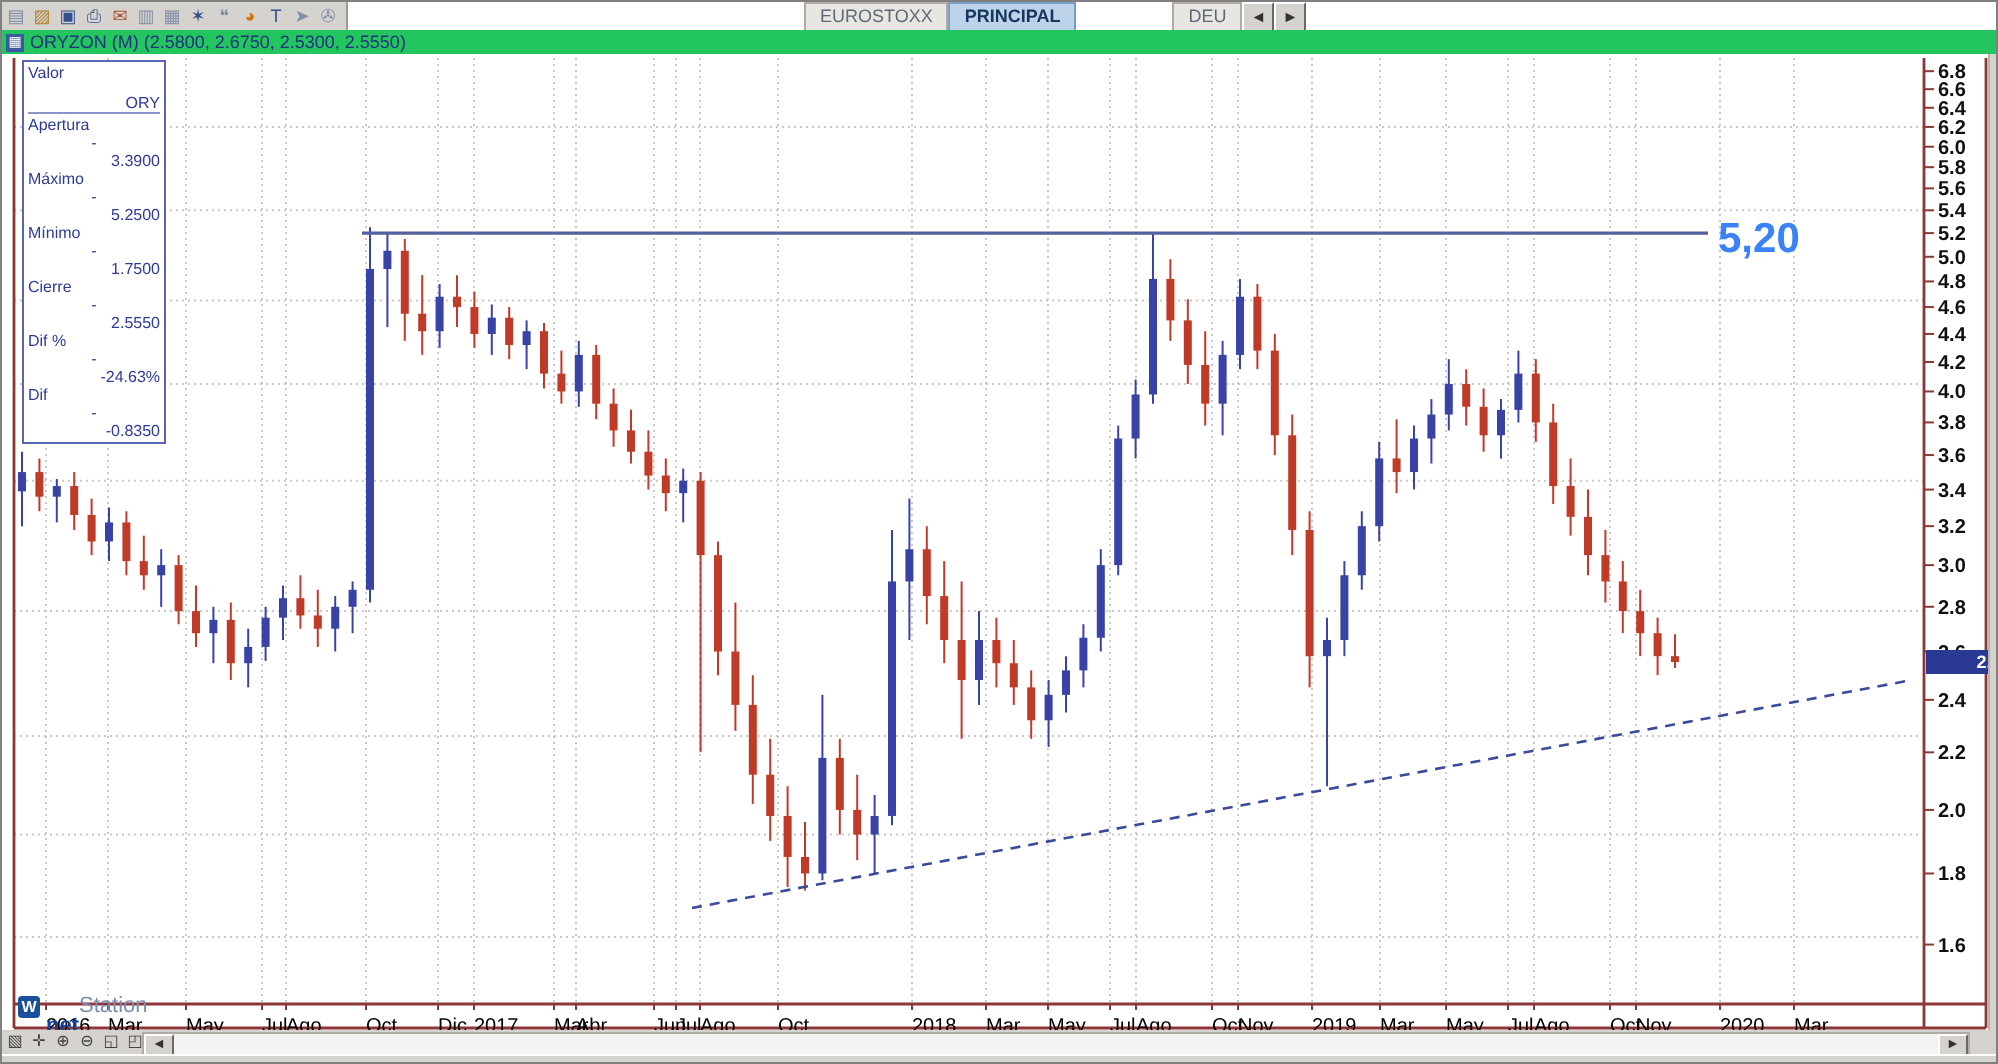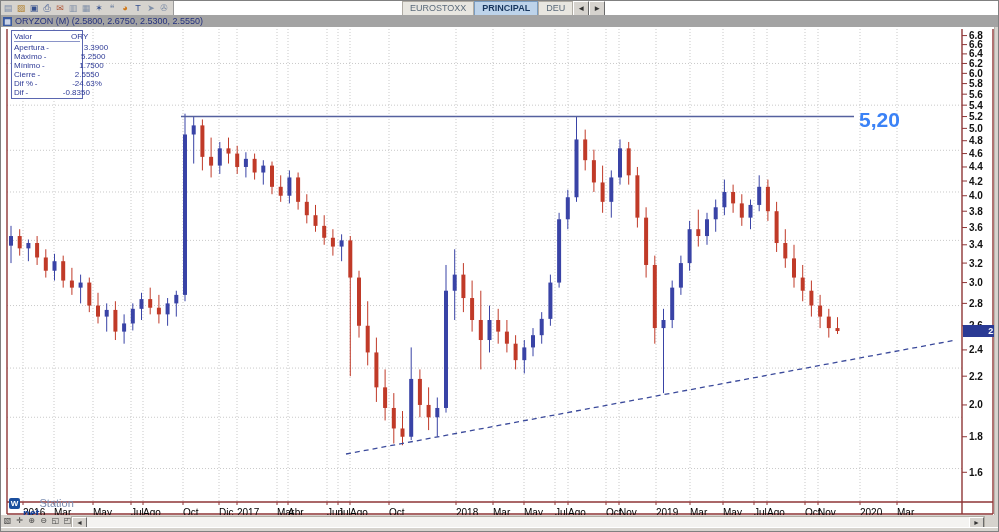--- a/index.html
+++ b/index.html
@@ -7,35 +7,35 @@
   #app{position:relative;width:999px;height:532px;background:#d6d3ce;overflow:hidden;border:1px solid #808080;box-sizing:border-box;}
 
   
   #toprow{position:absolute;left:0;top:0;width:999px;height:14px;background:#d6d3ce;}
   #toolbar{position:absolute;left:1px;top:0;height:14px;display:flex;align-items:center;gap:1px;}
   .tbicon{width:12px;height:12px;font-size:9px;line-height:12px;text-align:center;color:#35508e;cursor:default;overflow:hidden;}
   #tabzone{position:absolute;left:172px;top:0;width:827px;height:14px;background:#fff;border-left:1px solid #9a9a9a;}
   #tabbar{position:absolute;left:228px;top:0;height:20px;display:flex;align-items:stretch;}
   .tab{font-size:9px;line-height:13px;padding:0 7px;color:#5a6a7a;background:#e8e6e0;border:1px solid #b0aca4;border-bottom:none;white-space:nowrap;}
   .tab.active{background:#bdd3ea;color:#17365e;font-weight:bold;border-color:#7a9cc0;}
-  .tab.cut{max-width:26px;overflow:hidden;}
+  .tab.cut{max-width:26px;overflow:hidden;margin-left:48px;}
   .arrowbtn{width:14px;height:13px;font-size:8px;line-height:13px;text-align:center;background:#d6d3ce;border:1px solid;border-color:#fff #6a6a6a #6a6a6a #fff;color:#333;}
 
   
-  #titlebar{position:absolute;left:0;top:14px;width:999px;height:12px;background:#a3a3a3;border-bottom:1px solid #b8b4ac;display:flex;align-items:center;}
+  #titlebar{position:absolute;left:0;top:14px;width:999px;height:12px;background:#22c55e;border-bottom:1px solid #b8b4ac;display:flex;align-items:center;}
   #titleicon{width:9px;height:9px;background:#3a5aa0;color:#fff;font-size:7px;line-height:9px;text-align:center;margin:0 3px 0 2px;}
   #titletext{font-size:9px;color:#23307e;white-space:nowrap;}
 
   
   #chartpane{position:absolute;left:0;top:26px;width:999px;height:488px;background:#fff;}
   #chartsvg{position:absolute;left:0;top:0;}
 
   
   #datawindow{position:absolute;left:10px;top:3px;width:66px;background:#fff;border:1px solid #5a66b0;font-size:8px;color:#2e3a96;padding:1px 2px;}
-  .dwrow{display:flex;justify-content:space-between;line-height:9px;white-space:nowrap;}
+  .dwrow{display:flex;justify-content:space-between;line-height:9px;white-space:nowrap;flex-direction:column;}
   .dwrow .lab{text-align:left;}
   .dwrow .sep{flex:0 0 6px;text-align:center;color:#2e3a96;}
   .dwrow .val{text-align:right;margin-left:33px;}
   .dwrow.first{border-bottom:1px solid #8a94c8;margin-bottom:1px;}
 
   #resistlabel{position:absolute;left:858px;top:81px;font-size:21px;font-weight:bold;color:#3b82f6;}
   #pricebadge{position:absolute;left:962px;width:33px;height:12px;background:#2a3a94;color:#fff;font-size:9px;font-weight:bold;line-height:12px;text-align:center;padding-left:20px;}
   #logo{position:absolute;left:8px;top:460px;display:flex;align-items:center;font-size:11px;}
   #logoicon{width:11px;height:11px;background:#1a4f9e;color:#fff;font-size:8px;font-weight:bold;line-height:11px;text-align:center;border-radius:2px;margin-right:3px;}
   #logonet{color:#16409c;font-weight:bold;margin-top:20px;}

